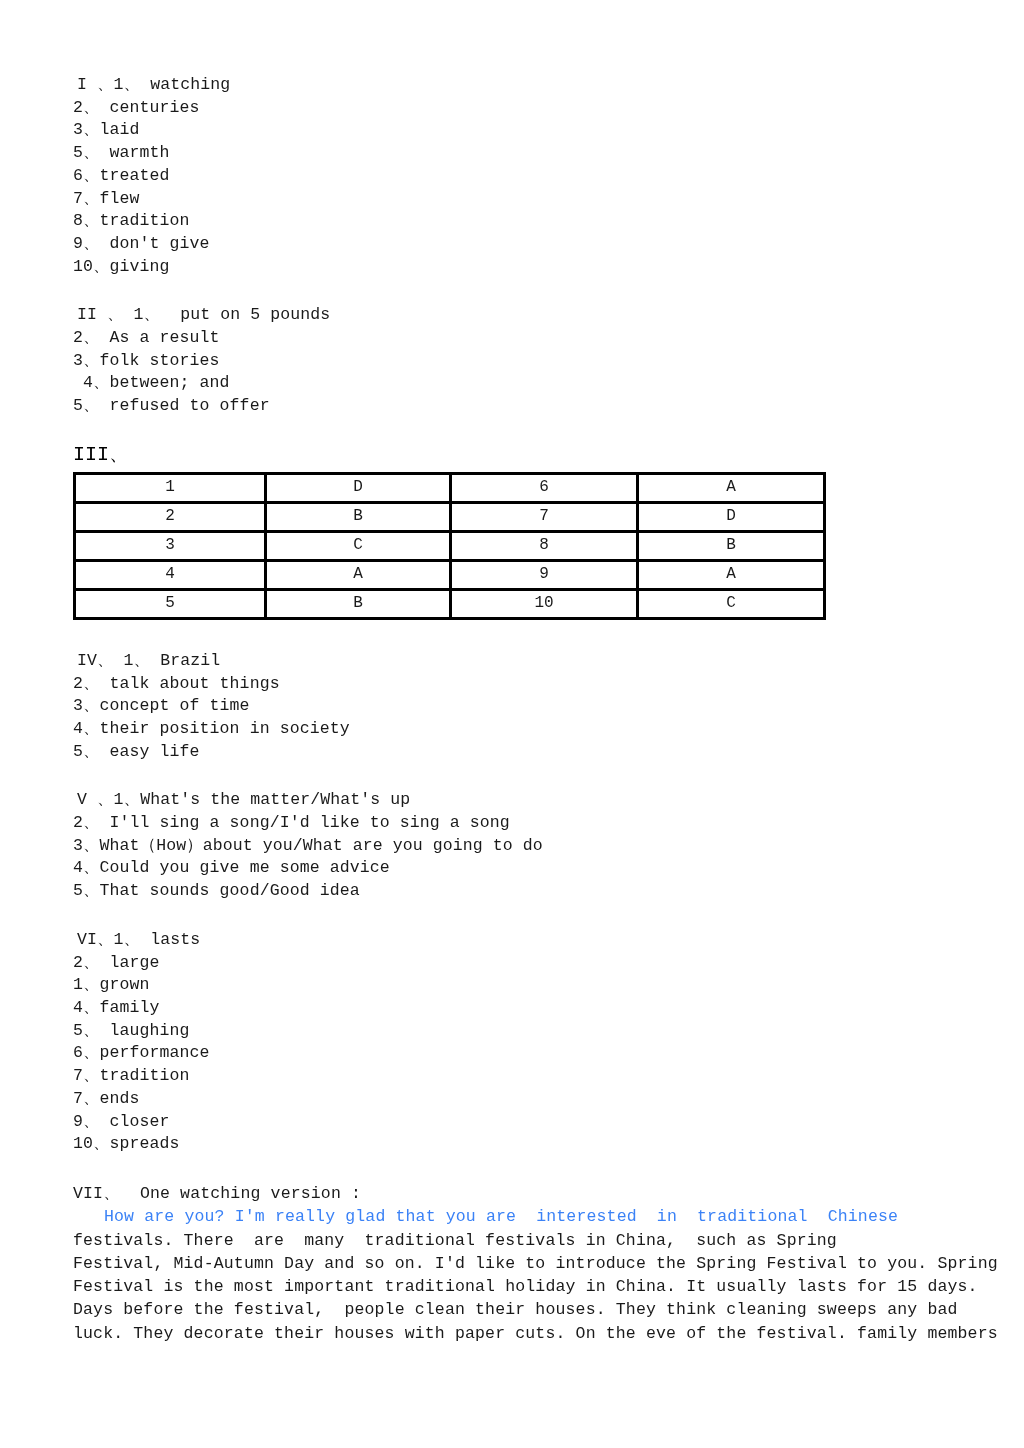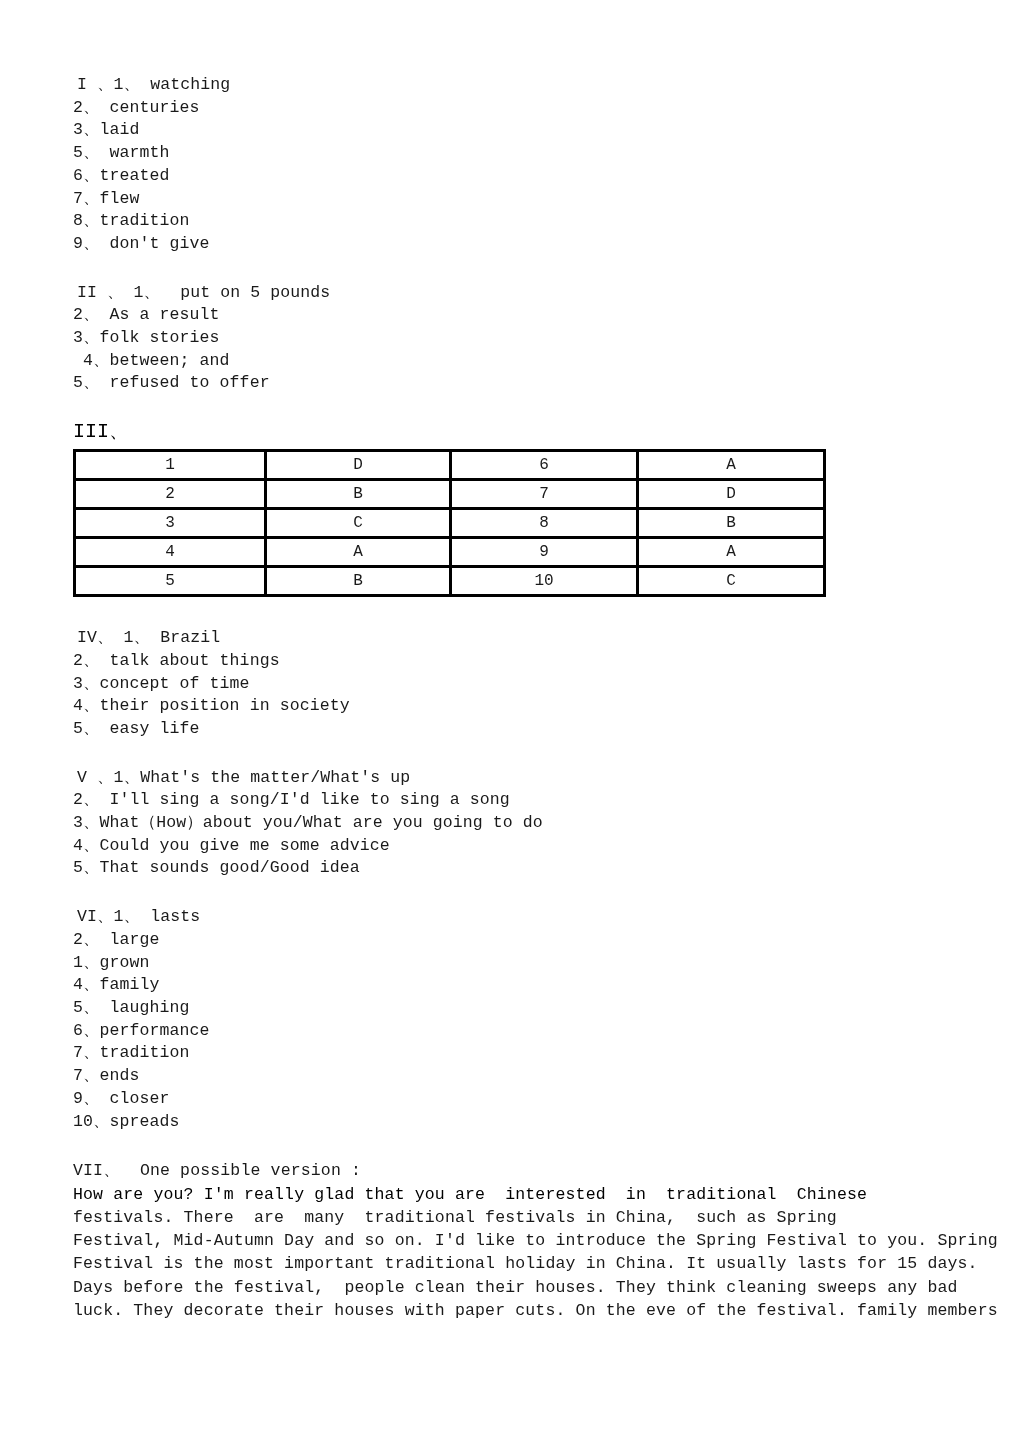--- a/index.html
+++ b/index.html
@@ -83,38 +83,40 @@
     margin-top: 0;
   }
   .essay-line {
     font-size: 16.5px;
     line-height: 23.3px;
     white-space: pre;
     letter-spacing: 0.15px;
     color: #1a1a1a;
   }
   .essay-line.faded {
-    color: #000000;
+    color: #3b82f6;
+    margin-left: 31px;
   }
 </style>
 </head>
 <body>
 
 <div class="page">
   <div class="content">
 
     <div class="section">
       <div class="ans-line first">I 、1、 watching</div>
       <div class="ans-line">2、 centuries</div>
       <div class="ans-line">3、laid</div>
       <div class="ans-line">5、 warmth</div>
       <div class="ans-line">6、treated</div>
       <div class="ans-line">7、flew</div>
       <div class="ans-line">8、tradition</div>
       <div class="ans-line">9、 don't give</div>
+      <div class="ans-line">10、giving</div>
     </div>
 
     <div class="section">
       <div class="ans-line first">II 、 1、  put on 5 pounds</div>
       <div class="ans-line">2、 As a result</div>
       <div class="ans-line">3、folk stories</div>
       <div class="ans-line"> 4、between; and</div>
       <div class="ans-line">5、 refused to offer</div>
     </div>
 
@@ -181,21 +183,21 @@
       <div class="ans-line">4、family</div>
       <div class="ans-line">5、 laughing</div>
       <div class="ans-line">6、performance</div>
       <div class="ans-line">7、tradition</div>
       <div class="ans-line">7、ends</div>
       <div class="ans-line">9、 closer</div>
       <div class="ans-line">10、spreads</div>
     </div>
 
     <div class="section essay">
-      <div class="essay-line">VII、  One possible version :</div>
+      <div class="essay-line">VII、  One watching version :</div>
       <div class="essay-line faded">How are you? I'm really glad that you are  interested  in  traditional  Chinese</div>
       <div class="essay-line">festivals. There  are  many  traditional festivals in China,  such as Spring</div>
       <div class="essay-line">Festival, Mid-Autumn Day and so on. I'd like to introduce the Spring Festival to you. Spring</div>
       <div class="essay-line">Festival is the most important traditional holiday in China. It usually lasts for 15 days.</div>
       <div class="essay-line">Days before the festival,  people clean their houses. They think cleaning sweeps any bad</div>
       <div class="essay-line">luck. They decorate their houses with paper cuts. On the eve of the festival. family members</div>
     </div>
 
   </div>
 </div>

